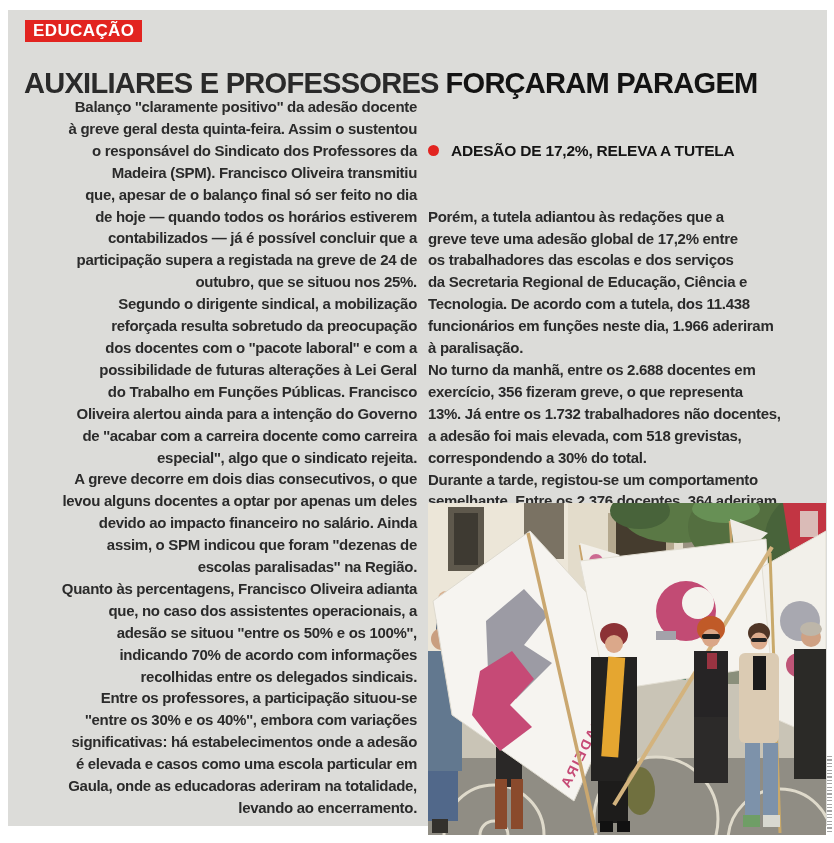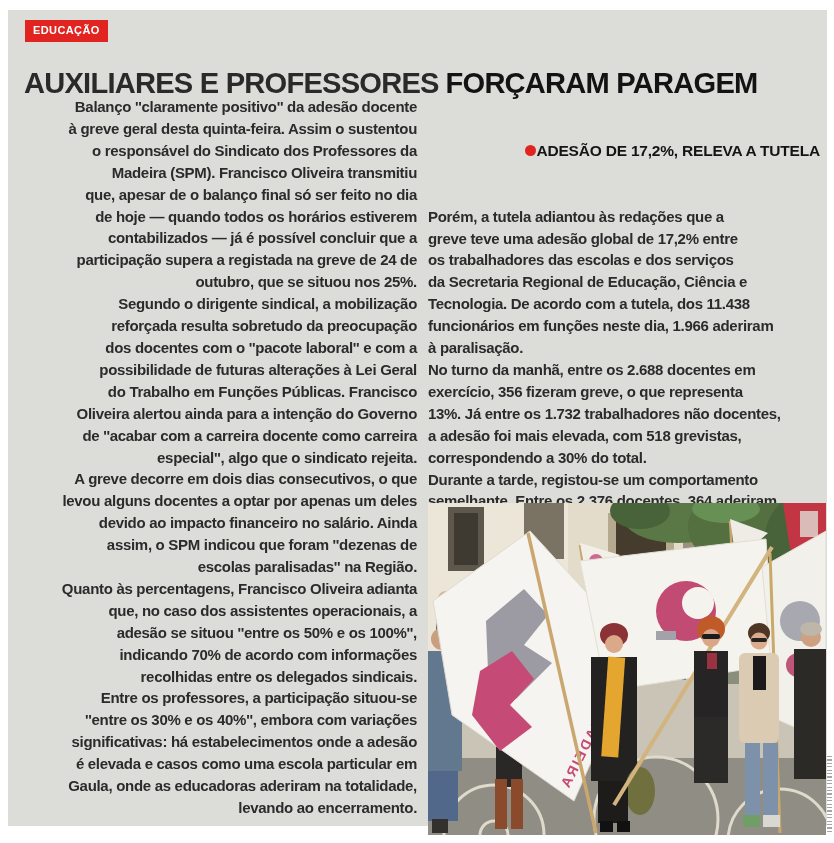--- a/index.html
+++ b/index.html
@@ -3,36 +3,36 @@
 <meta charset="utf-8">
 <style>
   html,body{margin:0;padding:0;}
   body{
     width:834px;height:843px;background:#ffffff;position:relative;overflow:hidden;
     font-family:"Liberation Sans",sans-serif;
   }
   .panel{position:absolute;left:8px;top:10px;width:819px;height:816px;background:#dcdcd9;}
   .tag{
     position:absolute;left:25px;top:20px;background:#e22420;color:#fff;
-    font-weight:bold;font-size:11px;line-height:15px;padding:3px 8px 4px;letter-spacing:.4px;
+    font-weight:bold;font-size:17px;line-height:15px;padding:3px 8px 4px;letter-spacing:.4px;
   }
   .headline{
     position:absolute;left:24px;top:46px;white-space:nowrap;color:#2a2a2a;
     font-size:30px;line-height:34px;letter-spacing:-.8px;
     transform:scaleX(.97);transform-origin:left center;
   }
   .headline .h-bold{font-weight:bold;color:#131313;margin-left:7px;}
   .col{
     position:absolute;top:96px;font-size:15px;line-height:21.9px;font-weight:bold;
     color:#2b2b2b;letter-spacing:-.3px;white-space:pre;
   }
   .col-left{left:25px;width:392px;text-align:right;}
   .col-right{left:428px;width:392px;}
-  .subhead{display:flex;align-items:center;gap:0;height:22px;font-size:15.5px;
-    font-weight:bold;color:#141414;letter-spacing:-.2px;white-space:nowrap;justify-content:flex-end;}
+  .subhead{display:flex;align-items:center;gap:12px;height:22px;font-size:15.5px;
+    font-weight:bold;color:#141414;letter-spacing:-.2px;white-space:nowrap;}
   .bullet{width:11px;height:11px;border-radius:50%;background:#e22420;flex:0 0 auto;}
   .photo{position:absolute;left:428px;top:503px;width:398px;height:332px;overflow:hidden;background:#c9c4b6;}
   .photo svg{display:block;}
   .credit{
     position:absolute;left:827px;top:756px;width:5px;height:78px;
     background:repeating-linear-gradient(#8f8f8f 0 1.2px, transparent 1.2px 3.4px);
     opacity:.8;
   }
 </style>
 </head>

